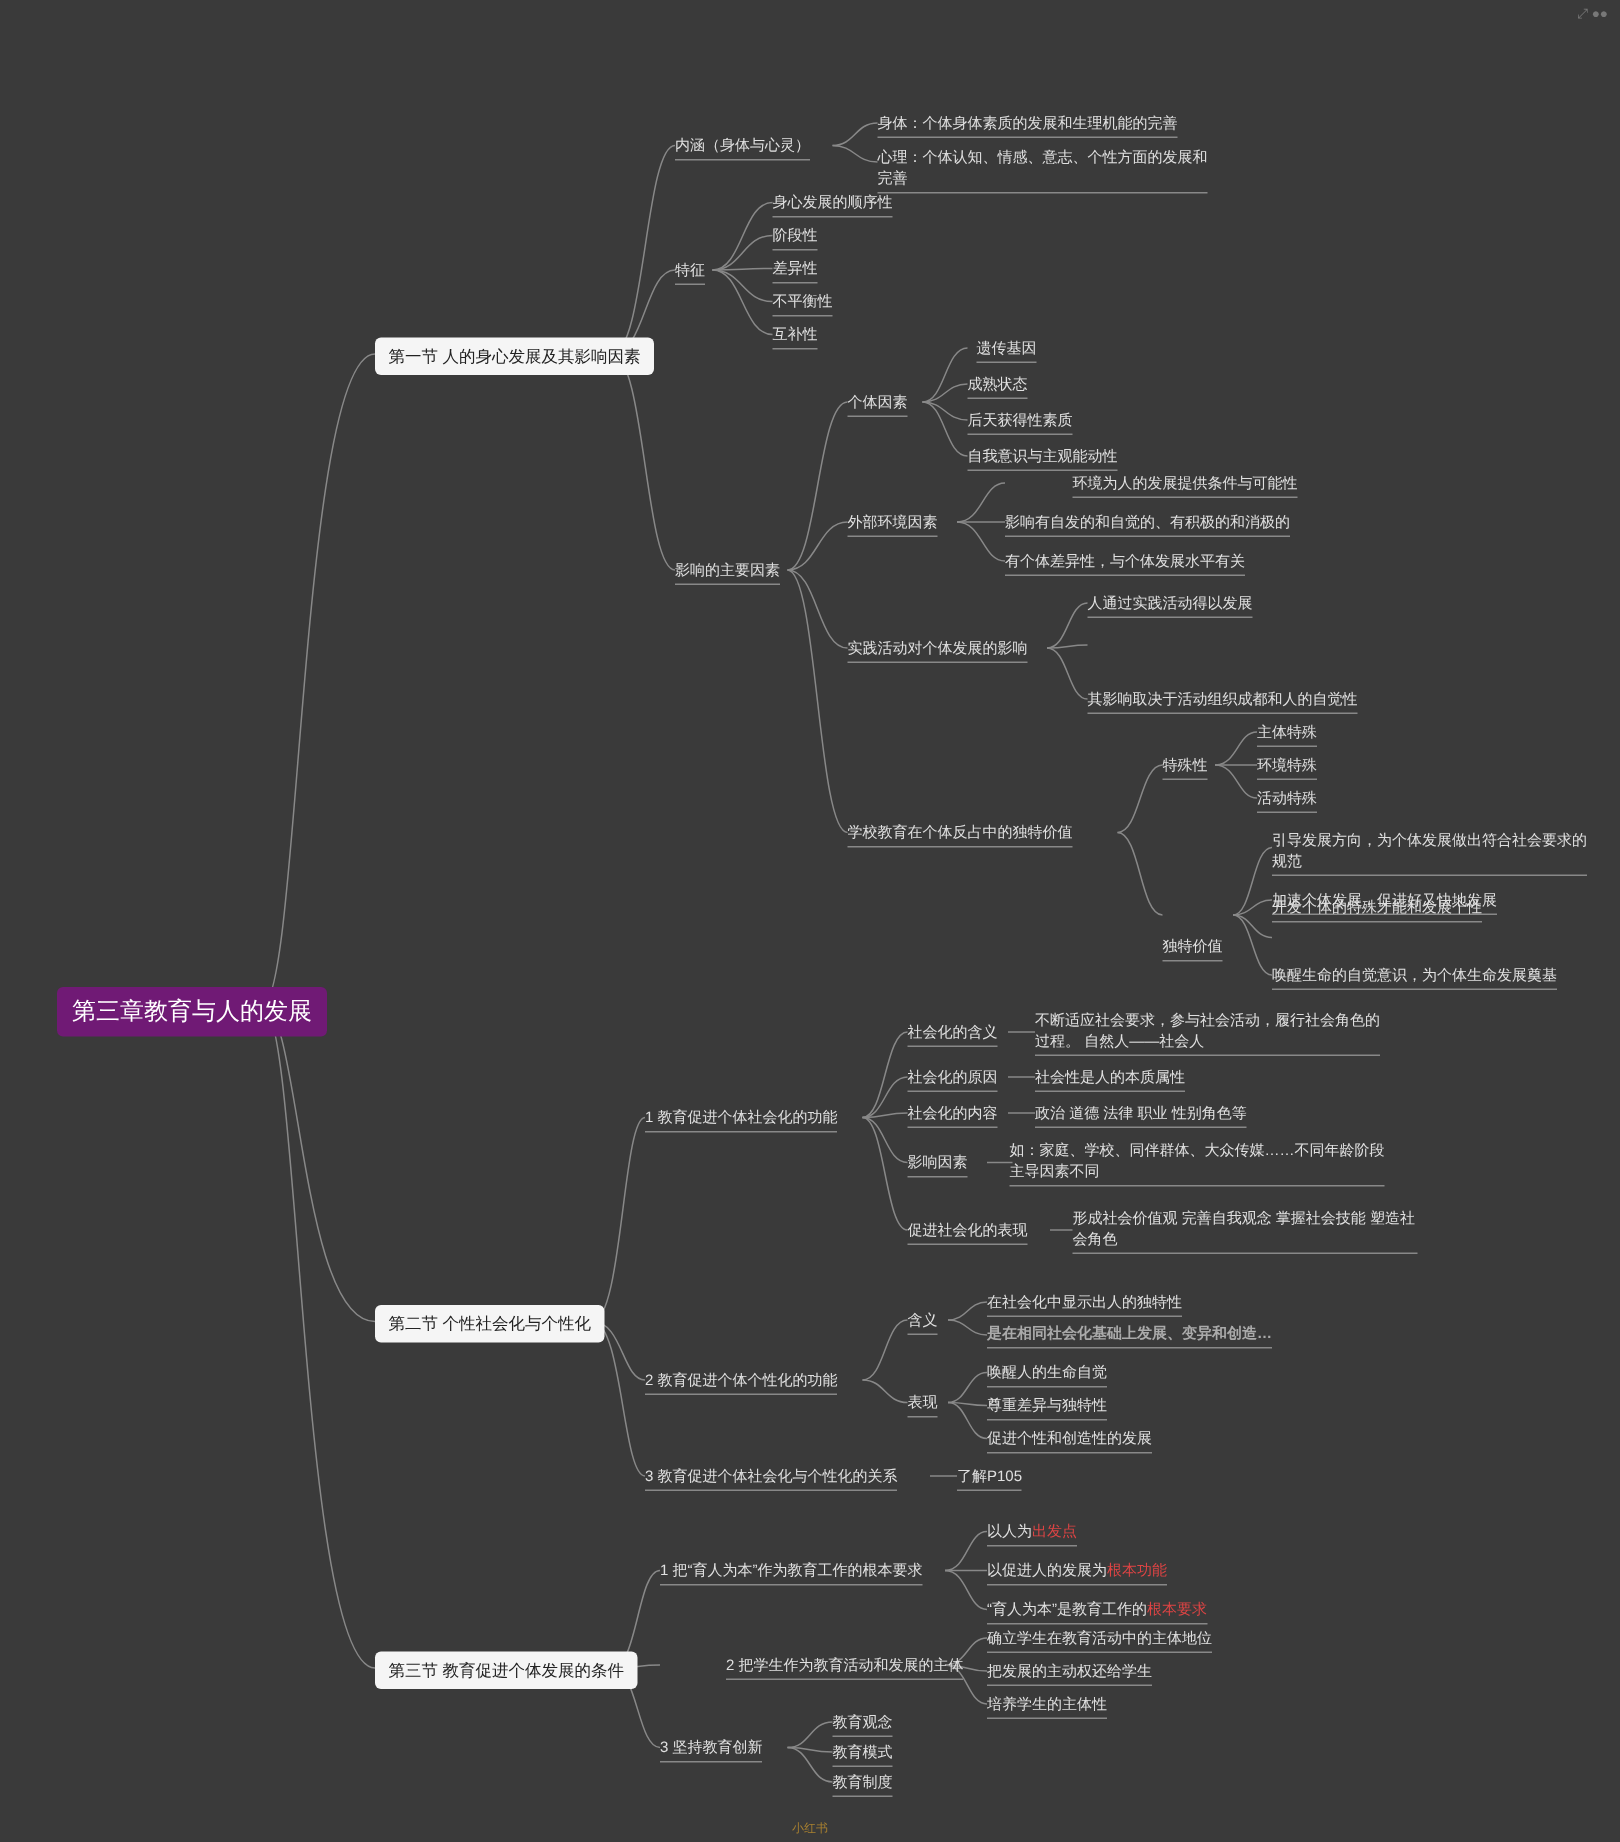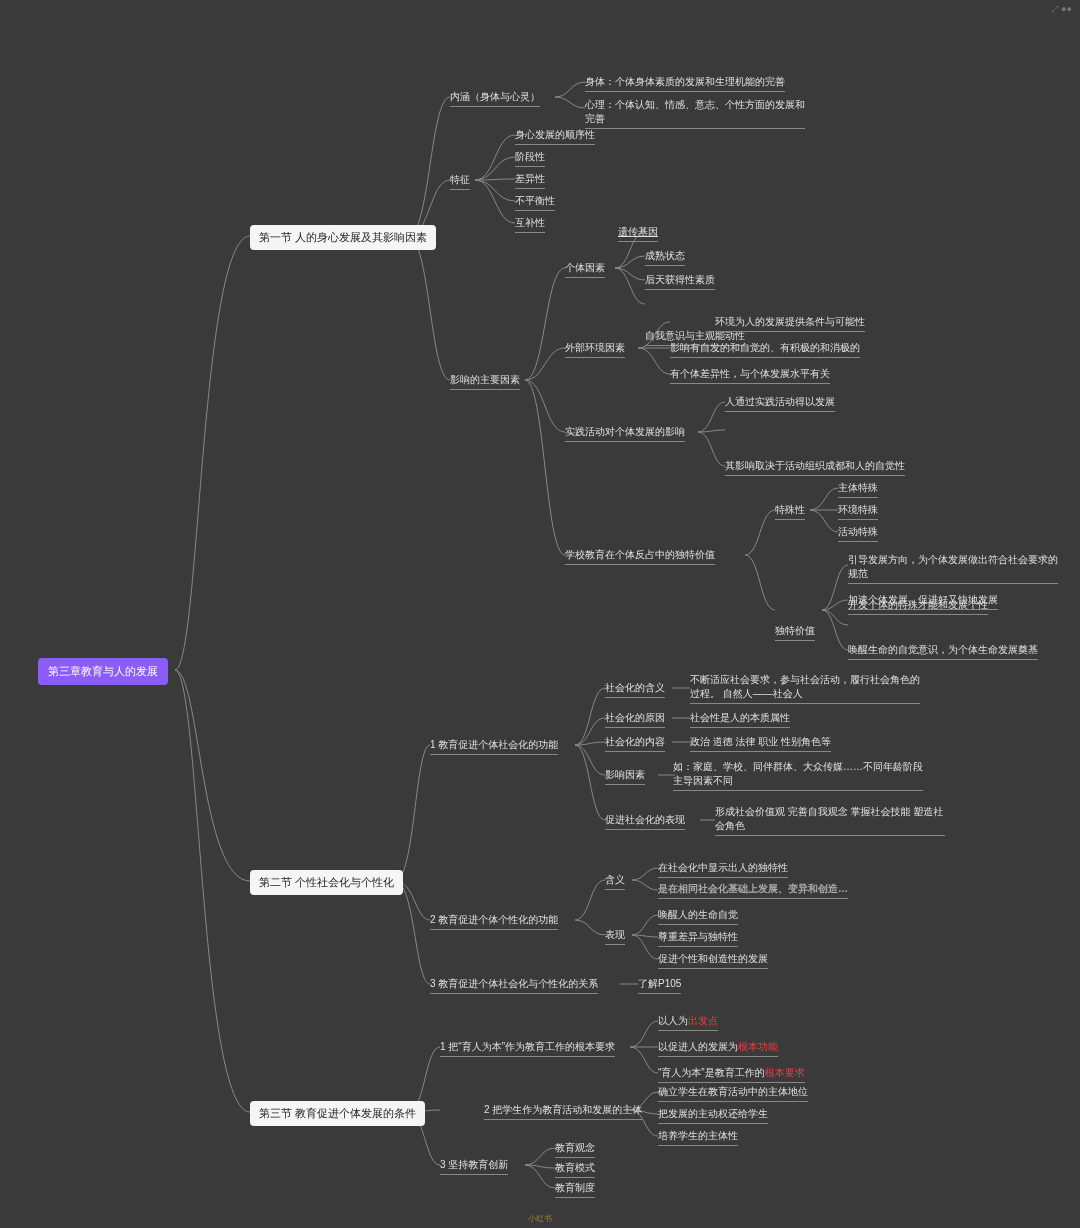--- a/index.html
+++ b/index.html
@@ -13,25 +13,25 @@
     height: 1228px;
     overflow: hidden;
   }
   .canvas {
     position: relative;
     width: 1080px;
     height: 1228px;
   }
   .root-node {
     position: absolute;
-    background: #8b5cf6;
+    background: #701a75;
     color: #fff;
     padding: 6px 10px;
     border-radius: 4px;
-    font-size: 11px;
+    font-size: 16px;
     white-space: nowrap;
   }
   .branch-node {
     position: absolute;
     background: #f5f5f5;
     color: #222;
     padding: 5px 9px;
     border-radius: 4px;
     font-size: 11px;
     white-space: nowrap;
@@ -192,24 +192,24 @@
   <div class="leaf" style="left:450px; top:173px;">特征</div>
   <div class="leaf" style="left:515px; top:128px;">身心发展的顺序性</div>
   <div class="leaf" style="left:515px; top:150px;">阶段性</div>
   <div class="leaf" style="left:515px; top:172px;">差异性</div>
   <div class="leaf" style="left:515px; top:194px;">不平衡性</div>
   <div class="leaf" style="left:515px; top:216px;">互补性</div>
 
   <div class="leaf" style="left:450px; top:373px;">影响的主要因素</div>
 
   <div class="leaf" style="left:565px; top:261px;">个体因素</div>
-  <div class="leaf" style="left:618px; top:225px;text-decoration:underline;">遗传基因</div>
+  <div class="leaf" style="left:651px; top:225px;">遗传基因</div>
   <div class="leaf" style="left:645px; top:249px;">成熟状态</div>
   <div class="leaf" style="left:645px; top:273px;">后天获得性素质</div>
-  <div class="leaf" style="left:645px; top:297px;margin-top:32px;">自我意识与主观能动性</div>
+  <div class="leaf" style="left:645px; top:297px;">自我意识与主观能动性</div>
 
   <div class="leaf" style="left:565px; top:341px;">外部环境因素</div>
   <div class="leaf" style="left:670px; top:315px;margin-left:45px;">环境为人的发展提供条件与可能性</div>
   <div class="leaf" style="left:670px; top:341px;">影响有自发的和自觉的、有积极的和消极的</div>
   <div class="leaf" style="left:670px; top:367px;">有个体差异性，与个体发展水平有关</div>
 
   <div class="leaf" style="left:565px; top:425px;">实践活动对个体发展的影响</div>
   <div class="leaf" style="left:725px; top:395px;">人通过实践活动得以发展</div>
   <div class="leaf" style="left:725px; top:459px;">其影响取决于活动组织成都和人的自觉性</div>
 

